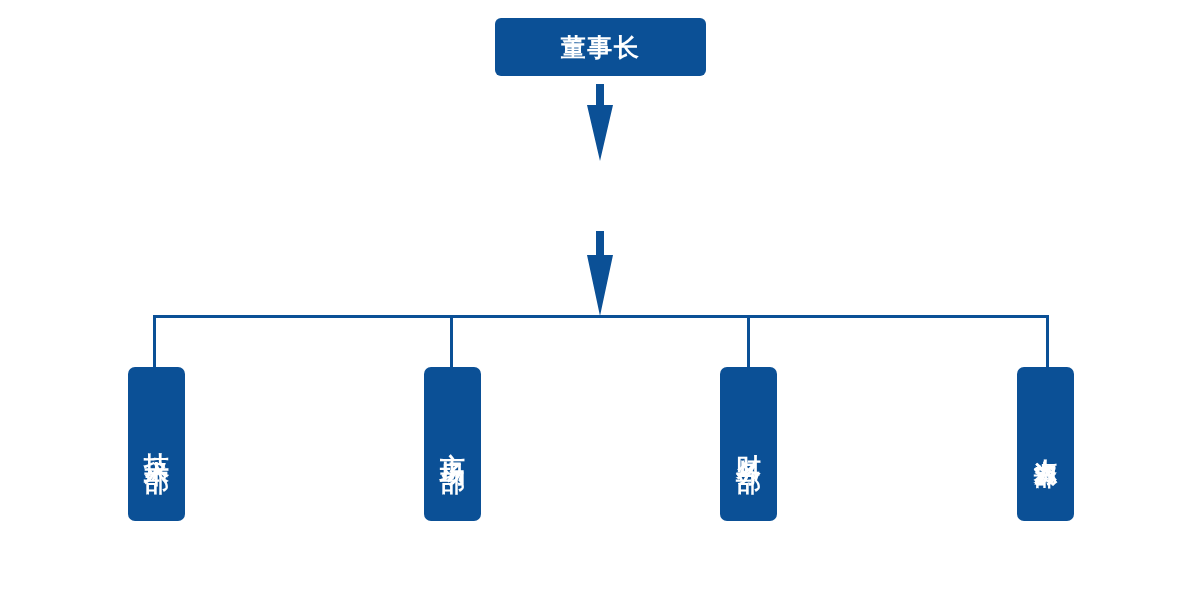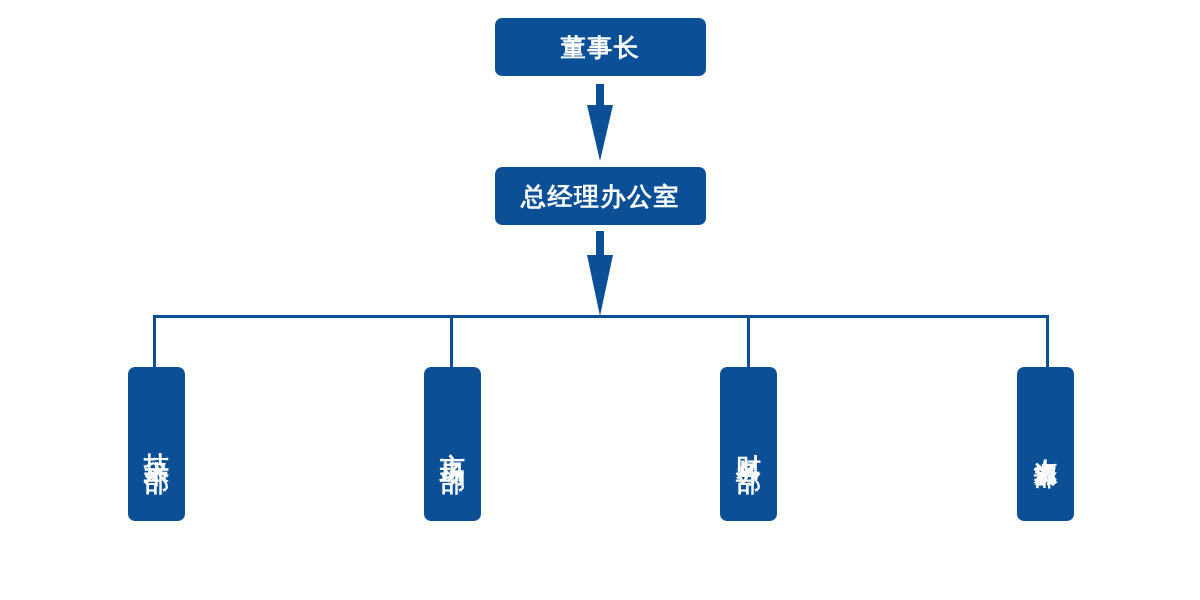--- a/index.html
+++ b/index.html
@@ -79,31 +79,28 @@
   }
   .bus-stem {
     width: 3px;
   }
 </style>
 </head>
 <body>
 
 <div id="chart-canvas">
 
-  <div class="node level-top" style="left:495px; top:18px;">
+  <div class="node level-top" style="left:495px; top:18px;border-radius:6px;">
     <span class="node-label">董事长</span>
   </div>
 
   <svg class="connector-arrow" style="left:586px; top:84px;" width="28" height="78" viewBox="0 0 28 78">
     <polygon points="10,0 18,0 18,21 27,21 14,77 1,21 10,21" fill="#0b5096"></polygon>
   </svg>
 
-  <div class="node level-top" style="left:495px; top:167px;">
-    <span class="node-label">总经理办公室</span>
-  </div>
 
   <svg class="connector-arrow" style="left:586px; top:231px;" width="28" height="86" viewBox="0 0 28 86">
     <polygon points="10,0 18,0 18,24 27,24 14,85 1,24 10,24" fill="#0b5096"></polygon>
   </svg>
 
   <div class="bus-line bus-horizontal" style="left:153px; top:315px; width:896px;"></div>
 
   <div class="bus-line bus-stem" style="left:153px; top:315px; height:54px;"></div>
   <div class="bus-line bus-stem" style="left:450px; top:315px; height:54px;"></div>
   <div class="bus-line bus-stem" style="left:747px; top:315px; height:54px;"></div>

